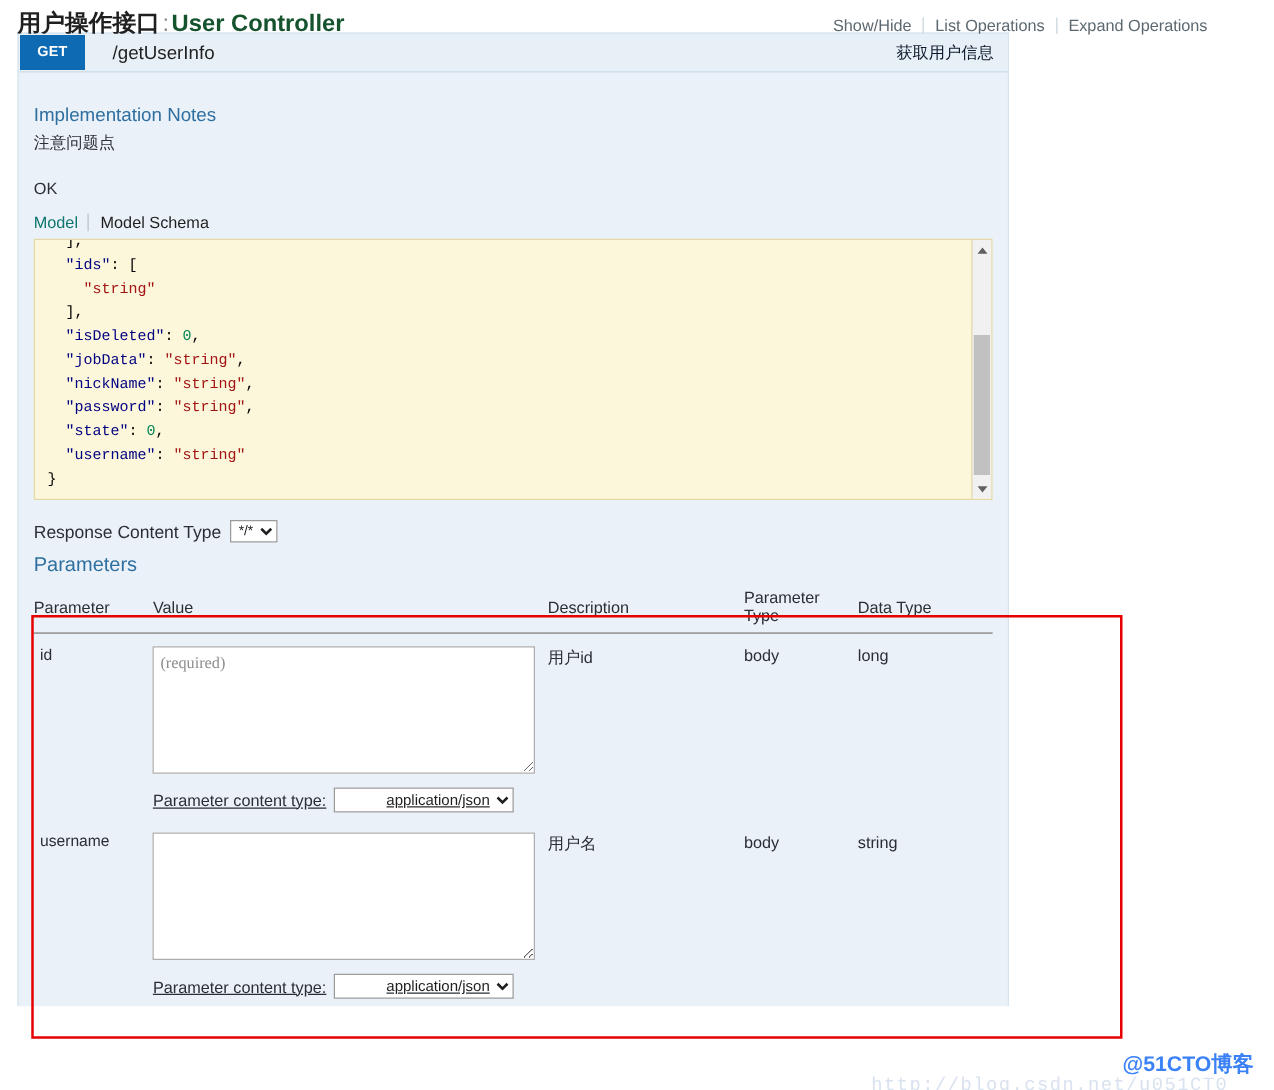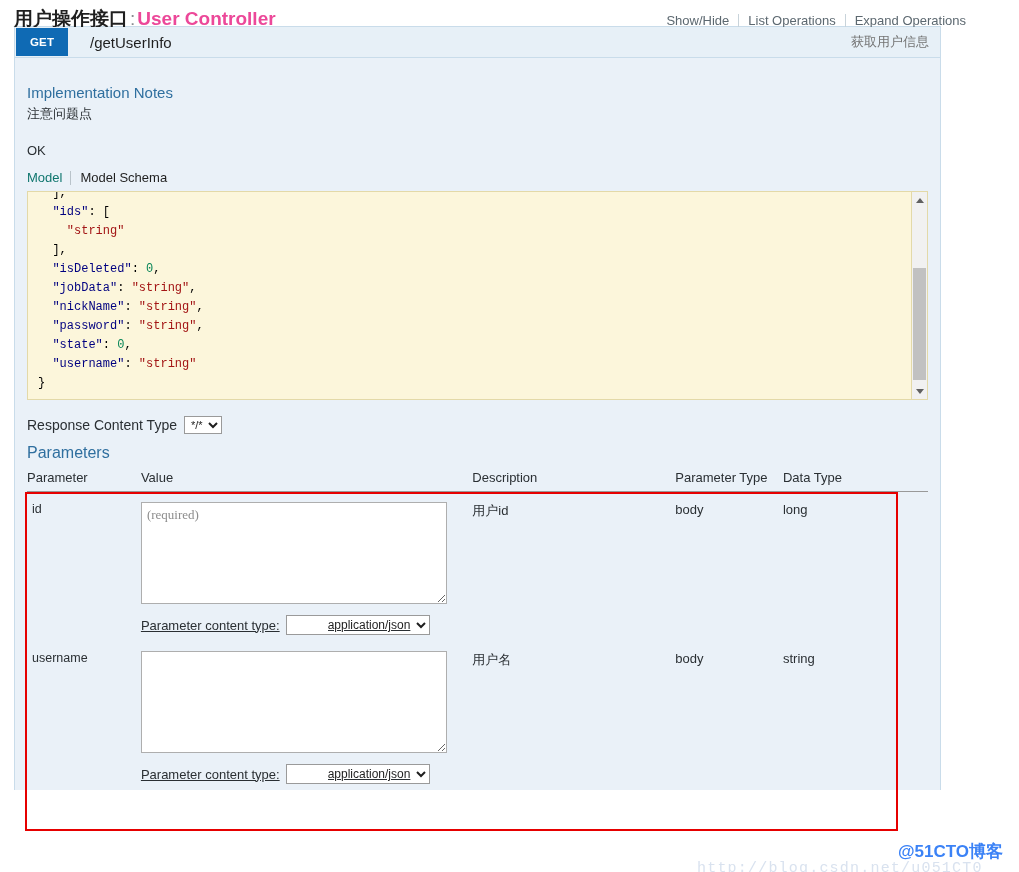--- a/index.html
+++ b/index.html
@@ -33,21 +33,21 @@
   }
   .resource-title .cn {
     color: #1f1f1f;
   }
   .resource-title .sep {
     color: #888c8f;
     font-weight: normal;
     padding: 0 2px;
   }
   .resource-title .en {
-    color: #ec4899;
+    color: #14532d;
   }
   .resource-options {
     display: flex;
     align-items: center;
     font-size: 13px;
     color: #5c6870;
     white-space: nowrap;
   }
   .resource-options a {
     color: #5c6870;
@@ -59,21 +59,21 @@
     height: 13px;
     background: #c8d3da;
   }
 
   
   .operation {
     margin-left: 14px;
     border-left: 1px solid #c9dcea;
     border-right: 1px solid #c9dcea;
     border-top: 1px solid #c9dcea;
-    width: 927px;
+    width: 793px;
     box-sizing: border-box;
     background: #ffffff;
   }
   .op-heading {
     display: flex;
     align-items: center;
     background: #e7f0f7;
     height: 30px;
     border-bottom: 1px solid #c9dcea;
     position: relative;
@@ -91,21 +91,21 @@
     margin: 0 0 0 1px;
   }
   .op-path {
     font-size: 15px;
     color: #1f1f1f;
     padding-left: 22px;
     font-weight: normal;
   }
   .op-summary {
     margin-left: auto;
-    color: #737373;
+    color: #0f172a;
     font-size: 13px;
     padding-right: 11px;
   }
 
   .op-body {
     background: #eaf1f8;
     padding: 0 0 0 0;
   }
 
   .op-inner {

